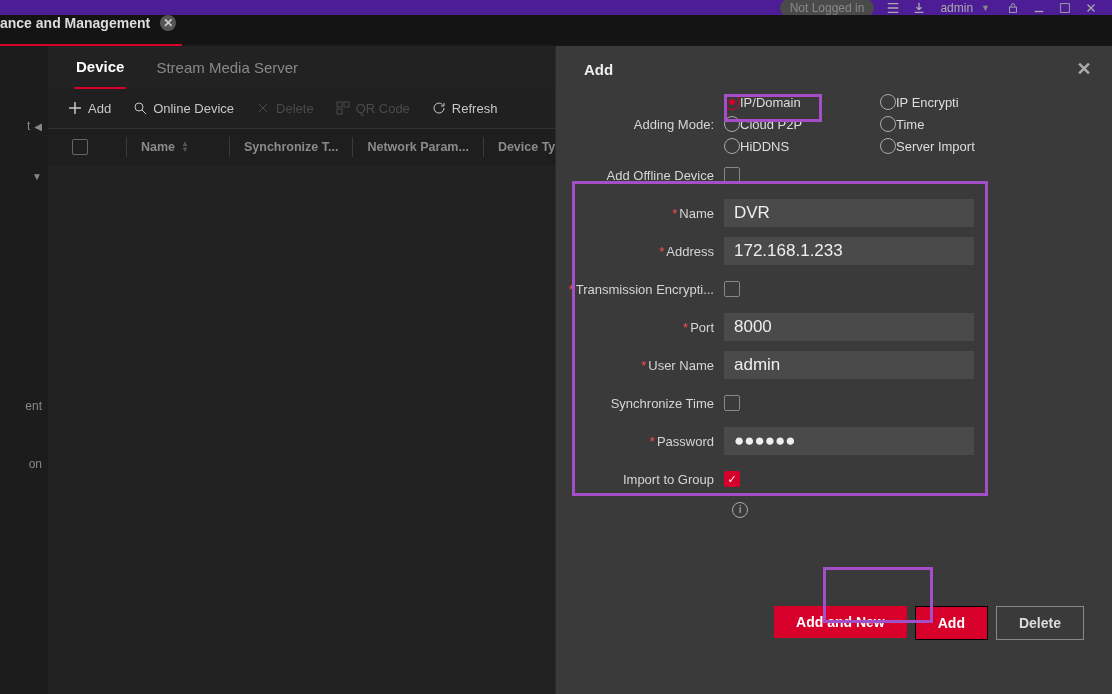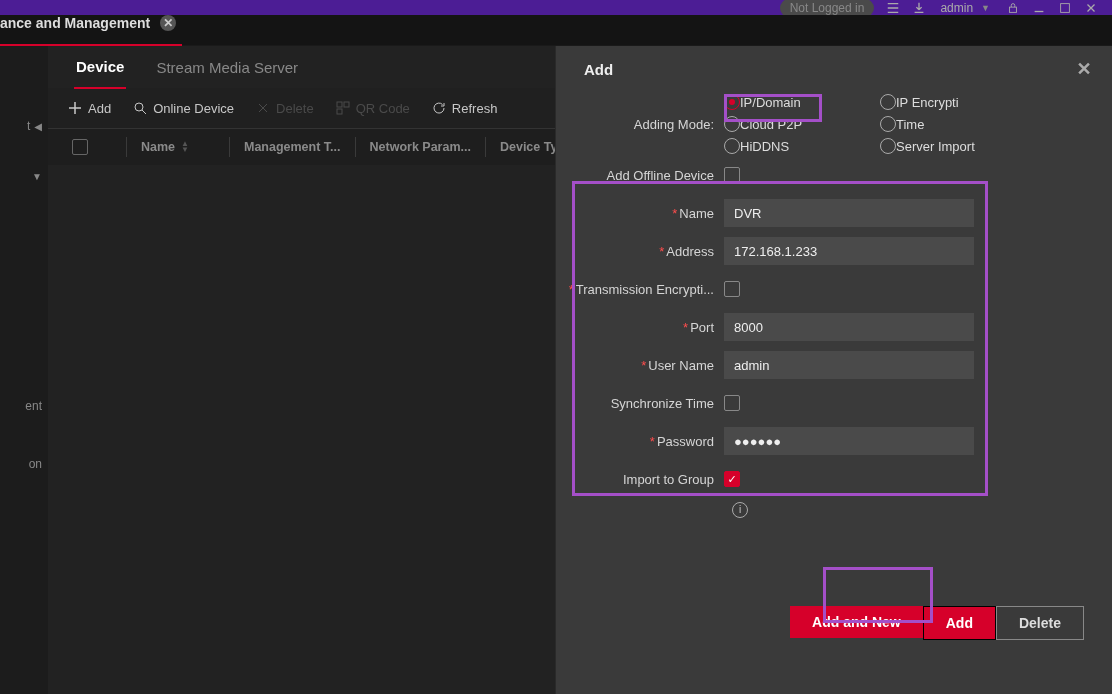--- a/index.html
+++ b/index.html
@@ -34,25 +34,25 @@
   .row{display:flex;align-items:center;min-height:34px;padding:2px 0}
   .lbl{width:158px;text-align:right;padding-right:10px;color:#d5d5d5;font-size:13px}
   .lbl .req{color:#ff4d4d;margin-right:2px}
   .radgrp{display:flex;flex-wrap:wrap;gap:6px 60px;padding-right:20px;flex:1}
   .rad{display:flex;align-items:center;color:#ddd;font-size:13px;min-width:96px}
   .rcirc{width:14px;height:14px;border-radius:50%;border:1px solid #aaa;display:flex;align-items:center;justify-content:center}
   .rcirc.sel{border-color:#d6002a}
   .rcirc.sel:after{content:"";width:6px;height:6px;border-radius:50%;background:#d6002a}
   .ck{width:14px;height:14px;border:1px solid #888;border-radius:2px;display:flex;align-items:center;justify-content:center}
   .ck.red{background:#d6002a;border-color:#d6002a;color:#fff;font-size:11px}
-  .inp{width:230px;height:28px;background:#4a4a4a;border:none;color:#eee;padding:0 10px;font-size:13px}
+  .inp{width:230px;height:28px;background:#4a4a4a;border:none;color:#eee;padding:0 10px;font-size:17px}
   .hl1{position:absolute;border:3px solid #a44fc8;pointer-events:none}
   .hint{display:flex;gap:10px;color:#c5c5c5;font-size:12.5px;padding:2px 28px 0 176px;line-height:18px}
   .hint .ic{width:14px;height:14px;border:1px solid #aaa;border-radius:50%;display:flex;align-items:center;justify-content:center;font-size:10px;margin-top:2px;flex:0 0 14px}
-  .mbtns{position:absolute;bottom:54px;right:28px;display:flex;}
+  .mbtns{position:absolute;bottom:54px;right:28px;display:flex;gap:8px}
   .btn{height:32px;padding:0 22px;display:flex;align-items:center;justify-content:center;font-size:14px;font-weight:600}
   .btn.red{background:#d6002a;color:#fff}
   .btn.redb{background:#d6002a;color:#fff;border:1px solid #000}
   .btn.out{border:1px solid #888;color:#ddd}
   svg{display:block}
 </style>
 </head>
 <body>
 
 <div class="topbar">
@@ -170,21 +170,21 @@
     <div class="chk"></div>
     <div class="sep"></div>
     <div class="th">
         <span>Name</span>
         <span class="sortic">
           <span>▲</span>
           <span>▼</span>
         </span>
       </div>
     <div class="sep" style="margin-left:40px"></div>
-    <div class="th">Management T...</div>
+    <div class="th">Synchronize T...</div>
     <div class="sep"></div>
     <div class="th">Network Param...</div>
     <div class="sep"></div>
     <div class="th">Device Type</div>
     <div class="sep"></div>
   </div>
 </div>
 
 <div class="overlay">
   <div class="mhead">

